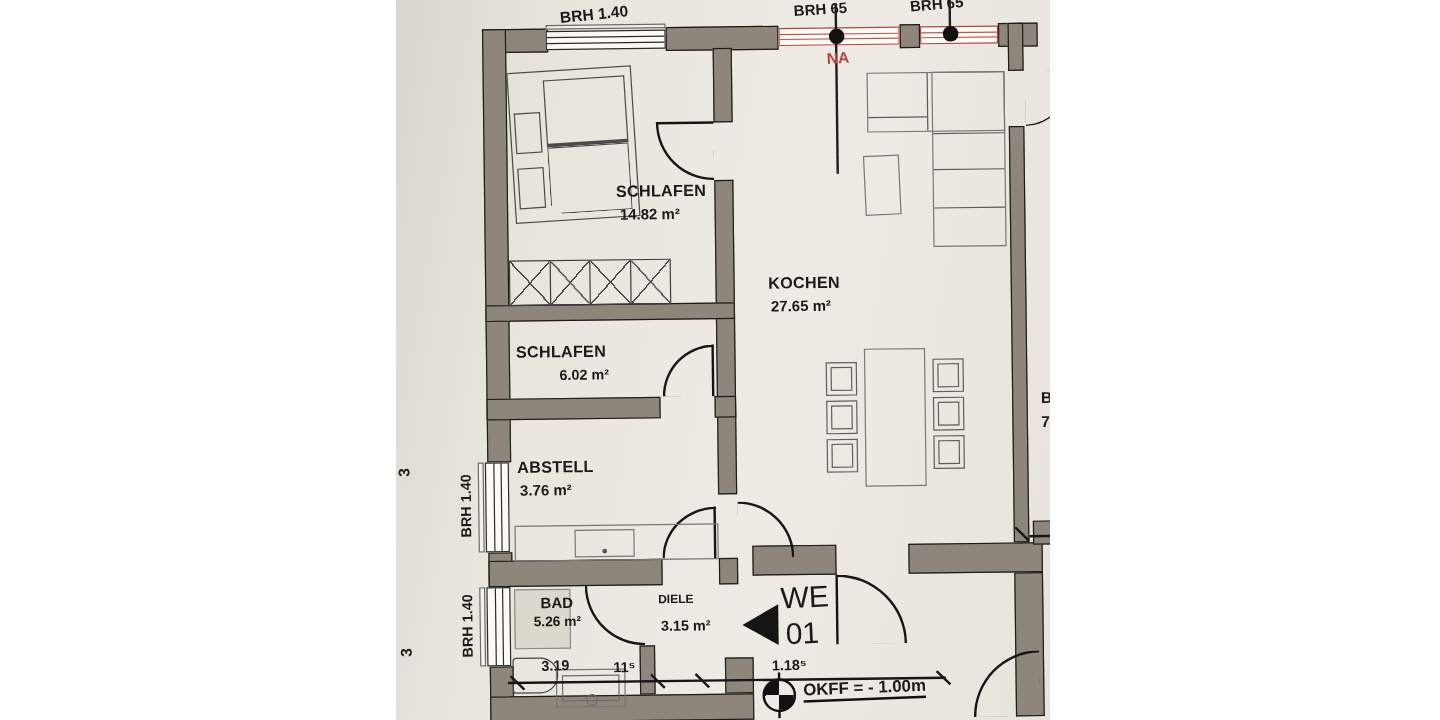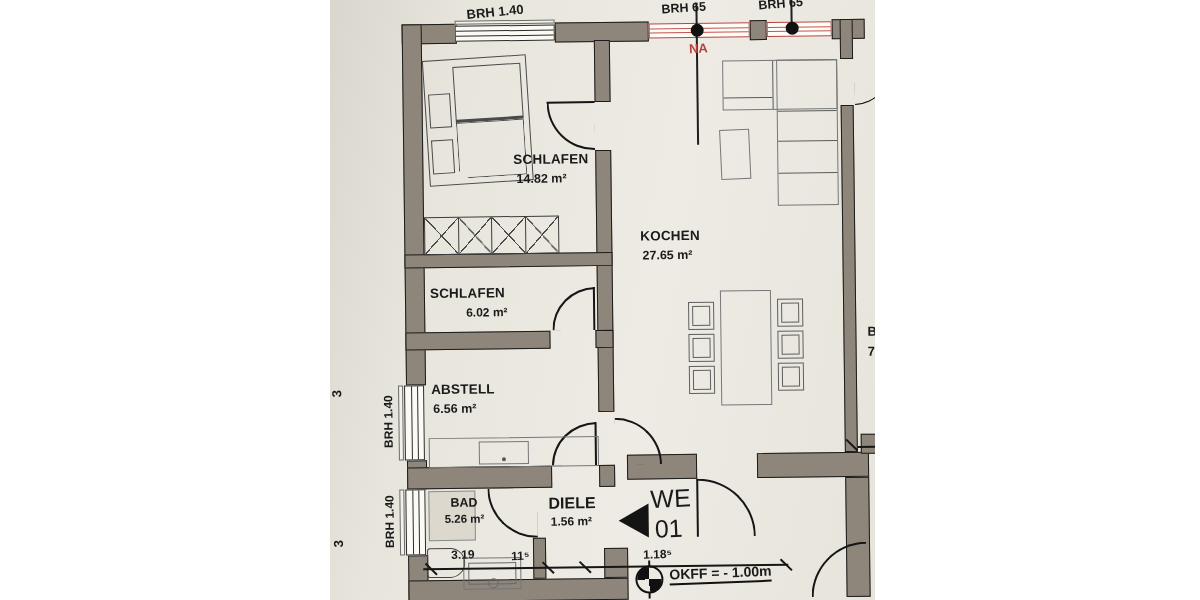--- a/index.html
+++ b/index.html
@@ -171,25 +171,25 @@
    <div class="lbl" style="left:22px;top:413px;width:70px;font-size:12px;font-weight:600;text-align:center;transform:rotate(-90deg);">BRH 1.40</div>
    <div class="lbl" style="left:22px;top:513px;width:70px;font-size:12px;font-weight:600;text-align:center;transform:rotate(-90deg);">BRH 1.40</div>
 
    <div class="lbl" style="left:185px;top:152px;font-size:13.5px;letter-spacing:.2px;">SCHLAFEN</div>
    <div class="lbl" style="left:188px;top:172px;font-size:12.5px;">14.82 m²</div>
    <div class="lbl" style="left:311px;top:230px;font-size:13.5px;letter-spacing:.2px;">KOCHEN</div>
    <div class="lbl" style="left:313px;top:250px;font-size:12.5px;">27.65 m²</div>
    <div class="lbl" style="left:100px;top:285px;font-size:13.5px;letter-spacing:.2px;">SCHLAFEN</div>
    <div class="lbl" style="left:102px;top:305px;font-size:12px;margin-left:34px;">6.02 m²</div>
    <div class="lbl" style="left:100px;top:381px;font-size:13.5px;letter-spacing:.2px;">ABSTELL</div>
-   <div class="lbl" style="left:102px;top:401px;font-size:12.5px;">6.56 m²</div>
+   <div class="lbl" style="left:102px;top:401px;font-size:12.5px;">3.76 m²</div>
    <div class="lbl" style="left:118px;top:495px;font-size:12.5px;">BAD</div>
    <div class="lbl" style="left:112px;top:512px;font-size:11.5px;">5.26 m²</div>
-   <div class="lbl" style="left:216px;top:495px;font-size:16px;">DIELE</div>
-   <div class="lbl" style="left:218px;top:515px;font-size:12px;">1.56 m²</div>
+   <div class="lbl" style="left:216px;top:495px;font-size:10px;">DIELE</div>
+   <div class="lbl" style="left:218px;top:515px;font-size:12px;">3.15 m²</div>
 
    <div class="lbl" style="left:118px;top:547px;font-size:12px;font-weight:600;transform:rotate(-1deg);">3.19</div>
    <div class="lbl" style="left:178px;top:549px;font-size:12px;font-weight:600;transform:rotate(-1deg);">11⁵</div>
    <div class="lbl" style="left:310px;top:549px;font-size:12px;font-weight:600;transform:rotate(-1deg);">1.18⁵</div>
 
    <div class="tri" style="left:286px;top:504px;"></div>
    <div class="lbl" style="left:318px;top:487px;font-size:25px;font-weight:500;transform:rotate(-2deg);">WE</div>
    <div class="lbl" style="left:322px;top:517px;font-size:25px;font-weight:500;transform:rotate(-2deg);">01</div>
 
    <div class="okff-circle" style="left:302px;top:566px;"></div>

